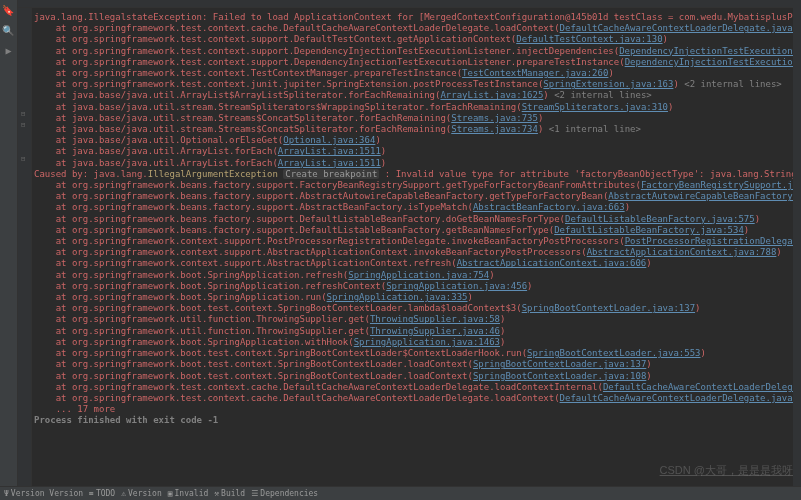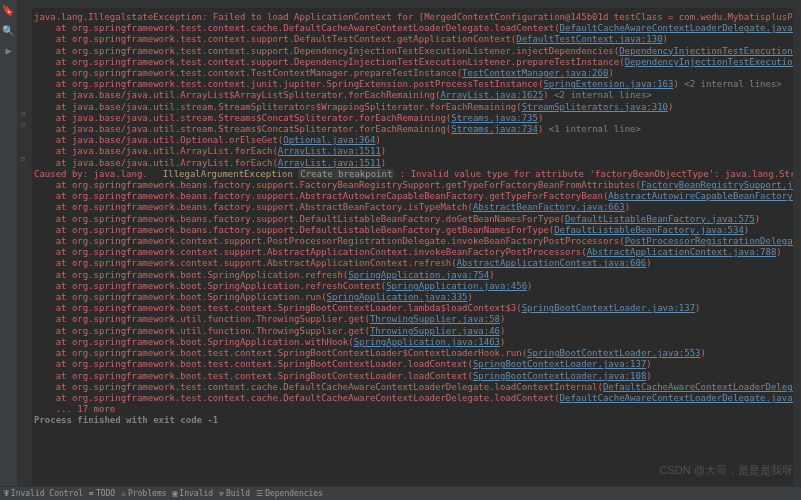--- a/index.html
+++ b/index.html
@@ -52,29 +52,30 @@
   position: absolute;
   left: 14px; top: 0; right: 0; bottom: 0;
   padding: 4px 0 0 2px;
   line-height: 11.2px;
   white-space: pre;
 }
 .line { display: block; }
 .err { color: #cc6666; }
 .link { color: #5f8db3; text-decoration: underline; cursor: pointer; }
 .collapsed { color: #808080; }
-.yellow { color: #b5a070; margin-left: 15px; }
+.yellow { color: #b5a070; }
 .hint { background: #3b3b3b; color: #999; padding: 0 2px; border-radius: 2px; }
 .gray { color: #808080; font-weight: bold; }
 .watermark {
   position: absolute;
   right: 8px; bottom: 22px;
   font-size: 11px;
   color: rgba(200,200,200,0.25);
   font-family: sans-serif;
+  text-decoration: underline;
 }
 .status-bar {
   position: absolute; left: 0; right: 0; bottom: 0;
   height: 14px; background: #3c3f41;
   border-top: 1px solid #323232;
   display: flex; align-items: center;
   padding: 0 4px; gap: 6px;
   font-size: 8px; color: #999;
 }
 .status-bar .status-item {
@@ -103,29 +104,29 @@
   <div class="console" id="console"><span class="line"><span class="err">java.lang.IllegalstateException</span><span class="err">: Failed to load ApplicationContext for [MergedContextConfiguration@145b01d testClass = com.wedu.MybatisplusProject01ApplicationTests,</span></span><span class="line"></span><span class="line"><span class="err">    at org.springframework.test.context.cache.DefaultCacheAwareContextLoaderDelegate.loadContext(</span><span class="link">DefaultCacheAwareContextLoaderDelegate.java:180</span></span><span class="line"><span class="err">    at org.springframework.test.context.support.DefaultTestContext.getApplicationContext(</span><span class="link">DefaultTestContext.java:130</span><span class="err">)</span></span><span class="line"><span class="err">    at org.springframework.test.context.support.DependencyInjectionTestExecutionListener.injectDependencies(</span><span class="link">DependencyInjectionTestExecutionListener.java:142</span></span><span class="line"><span class="err">    at org.springframework.test.context.support.DependencyInjectionTestExecutionListener.prepareTestInstance(</span><span class="link">DependencyInjectionTestExecutionListener.java:98</span></span><span class="line"><span class="err">    at org.springframework.test.context.TestContextManager.prepareTestInstance(</span><span class="link">TestContextManager.java:260</span><span class="err">)</span></span><span class="line"><span class="err">    at org.springframework.test.context.junit.jupiter.SpringExtension.postProcessTestInstance(</span><span class="link">SpringExtension.java:163</span><span class="err">)</span><span class="collapsed"> &lt;2 internal lines&gt;</span></span><span class="line"><span class="err">    at java.base/java.util.ArrayList$ArrayListSpliterator.forEachRemaining(</span><span class="link">ArrayList.java:1625</span><span class="err">)</span><span class="collapsed"> &lt;2 internal lines&gt;</span></span><span class="line"><span class="err">    at java.base/java.util.stream.StreamSpliterators$WrappingSpliterator.forEachRemaining(</span><span class="link">StreamSpliterators.java:310</span><span class="err">)</span></span><span class="line"><span class="err">    at java.base/java.util.stream.Streams$ConcatSpliterator.forEachRemaining(</span><span class="link">Streams.java:735</span><span class="err">)</span></span><span class="line"><span class="err">    at java.base/java.util.stream.Streams$ConcatSpliterator.forEachRemaining(</span><span class="link">Streams.java:734</span><span class="err">)</span><span class="collapsed"> &lt;1 internal line&gt;</span></span><span class="line"><span class="err">    at java.base/java.util.Optional.orElseGet(</span><span class="link">Optional.java:364</span><span class="err">)</span></span><span class="line"><span class="err">    at java.base/java.util.ArrayList.forEach(</span><span class="link">ArrayList.java:1511</span><span class="err">)</span></span><span class="line"><span class="err">    at java.base/java.util.ArrayList.forEach(</span><span class="link">ArrayList.java:1511</span><span class="err">)</span></span><span class="line"><span class="err">Caused by: java.lang.</span><span class="yellow">IllegalArgumentException</span> <span class="hint">Create breakpoint</span><span class="err"> : Invalid value type for attribute 'factoryBeanObjectType': java.lang.String</span></span><span class="line"><span class="err">    at org.springframework.beans.factory.support.FactoryBeanRegistrySupport.getTypeForFactoryBeanFromAttributes(</span><span class="link">FactoryBeanRegistrySupport.java:86</span></span><span class="line"><span class="err">    at org.springframework.beans.factory.support.AbstractAutowireCapableBeanFactory.getTypeForFactoryBean(</span><span class="link">AbstractAutowireCapableBeanFactory.java:837</span></span><span class="line"><span class="err">    at org.springframework.beans.factory.support.AbstractBeanFactory.isTypeMatch(</span><span class="link">AbstractBeanFactory.java:663</span><span class="err">)</span></span><span class="line"><span class="err">    at org.springframework.beans.factory.support.DefaultListableBeanFactory.doGetBeanNamesForType(</span><span class="link">DefaultListableBeanFactory.java:575</span><span class="err">)</span></span><span class="line"><span class="err">    at org.springframework.beans.factory.support.DefaultListableBeanFactory.getBeanNamesForType(</span><span class="link">DefaultListableBeanFactory.java:534</span><span class="err">)</span></span><span class="line"><span class="err">    at org.springframework.context.support.PostProcessorRegistrationDelegate.invokeBeanFactoryPostProcessors(</span><span class="link">PostProcessorRegistrationDelegate.java:138</span></span><span class="line"><span class="err">    at org.springframework.context.support.AbstractApplicationContext.invokeBeanFactoryPostProcessors(</span><span class="link">AbstractApplicationContext.java:788</span><span class="err">)</span></span><span class="line"><span class="err">    at org.springframework.context.support.AbstractApplicationContext.refresh(</span><span class="link">AbstractApplicationContext.java:606</span><span class="err">)</span></span><span class="line"><span class="err">    at org.springframework.boot.SpringApplication.refresh(</span><span class="link">SpringApplication.java:754</span><span class="err">)</span></span><span class="line"><span class="err">    at org.springframework.boot.SpringApplication.refreshContext(</span><span class="link">SpringApplication.java:456</span><span class="err">)</span></span><span class="line"><span class="err">    at org.springframework.boot.SpringApplication.run(</span><span class="link">SpringApplication.java:335</span><span class="err">)</span></span><span class="line"><span class="err">    at org.springframework.boot.test.context.SpringBootContextLoader.lambda$loadContext$3(</span><span class="link">SpringBootContextLoader.java:137</span><span class="err">)</span></span><span class="line"><span class="err">    at org.springframework.util.function.ThrowingSupplier.get(</span><span class="link">ThrowingSupplier.java:58</span><span class="err">)</span></span><span class="line"><span class="err">    at org.springframework.util.function.ThrowingSupplier.get(</span><span class="link">ThrowingSupplier.java:46</span><span class="err">)</span></span><span class="line"><span class="err">    at org.springframework.boot.SpringApplication.withHook(</span><span class="link">SpringApplication.java:1463</span><span class="err">)</span></span><span class="line"><span class="err">    at org.springframework.boot.test.context.SpringBootContextLoader$ContextLoaderHook.run(</span><span class="link">SpringBootContextLoader.java:553</span><span class="err">)</span></span><span class="line"><span class="err">    at org.springframework.boot.test.context.SpringBootContextLoader.loadContext(</span><span class="link">SpringBootContextLoader.java:137</span><span class="err">)</span></span><span class="line"><span class="err">    at org.springframework.boot.test.context.SpringBootContextLoader.loadContext(</span><span class="link">SpringBootContextLoader.java:108</span><span class="err">)</span></span><span class="line"><span class="err">    at org.springframework.test.context.cache.DefaultCacheAwareContextLoaderDelegate.loadContextInternal(</span><span class="link">DefaultCacheAwareContextLoaderDelegate.java:225</span></span><span class="line"><span class="err">    at org.springframework.test.context.cache.DefaultCacheAwareContextLoaderDelegate.loadContext(</span><span class="link">DefaultCacheAwareContextLoaderDelegate.java:152</span></span><span class="line"><span class="err">    ... 17 more</span></span><span class="line"></span><span class="line"></span><span class="line"><span class="gray">Process finished with exit code -1</span></span></div>
 </div>
 
 <div class="sidebar-right-small"></div>
 
 <div class="watermark">CSDN @大哥，是是是我呀</div>
 
 <div class="status-bar">
   <div class="status-item">
     <span class="glyph">Ψ</span>
-    <span>Invalid Control</span>
+    <span>Version Version</span>
   </div>
   <div class="status-item">
     <span class="glyph">≡</span>
     <span>TODO</span>
   </div>
   <div class="status-item">
     <span class="glyph">⚠</span>
-    <span>Problems</span>
+    <span>Version</span>
   </div>
   <div class="status-item">
     <span class="glyph">▣</span>
     <span>Invalid</span>
   </div>
   <div class="status-item">
     <span class="glyph">⚒</span>
     <span>Build</span>
   </div>
   <div class="status-item">

